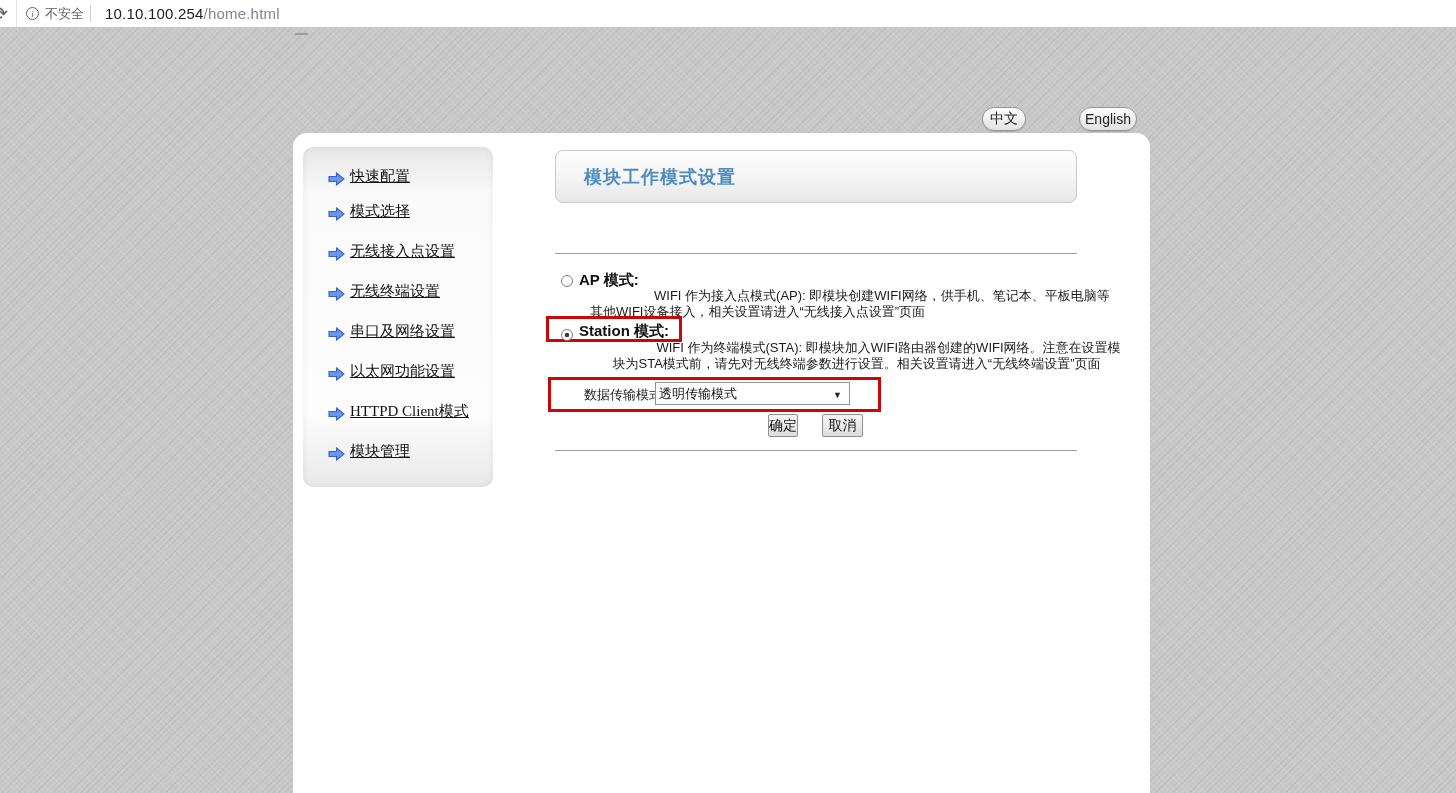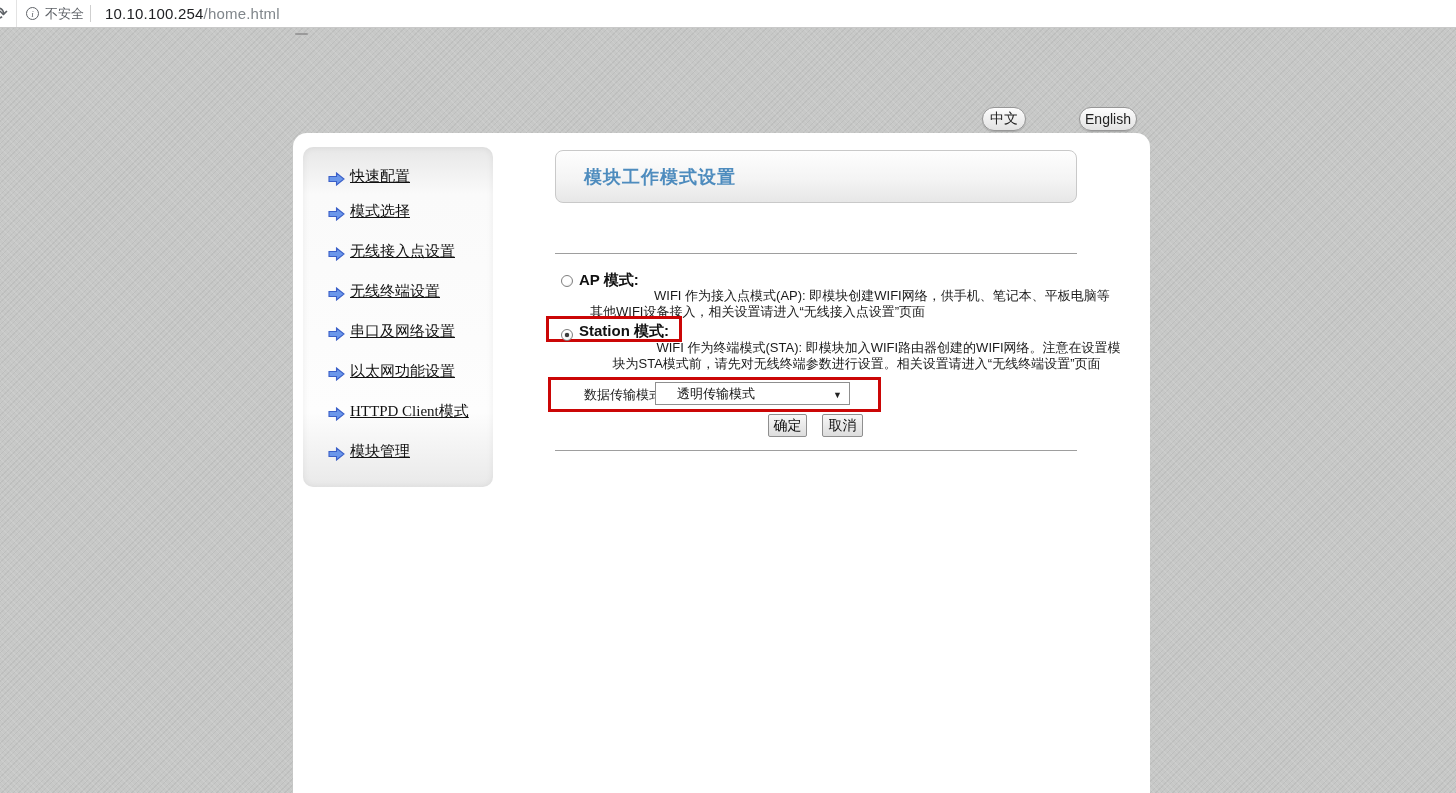--- a/index.html
+++ b/index.html
@@ -80,28 +80,28 @@
 
   
   .red-box { position:absolute; border:3px solid #cb0606; background:transparent; pointer-events:none; z-index:5; }
   .red-box-station { left:253px; top:183px; width:136px; height:26px; }
   .red-box-dropdown { left:255px; top:244px; width:333px; height:35px; }
 
   
   .transfer-label { position:absolute; left:267px; top:253px; font-size:13px; color:#1a1a1a;margin-left:24px; }
   .select-box { position:absolute; left:362px; top:249px; width:195px; height:23px;
     border:1px solid #8f8f8f; background:#fff; display:flex; align-items:center;
-    padding:0 18px 0 21px; font-size:13px; color:#111; cursor:pointer; }
+    padding:0 18px 0 3px; font-size:13px; color:#111; cursor:pointer; }
   .select-box .caret { position:absolute; right:7px; top:7px; font-size:9px; color:#222; }
 
   
   .form-btn { position:absolute; top:281px; height:23px; border:1px solid #8f8f8f; border-radius:2px;
     background:linear-gradient(#f7f7f7,#dddddd); font-size:14px; color:#111; cursor:pointer;
     font-family:"Liberation Sans",sans-serif; }
-  .btn-ok { left:475px; width:39px; }
+  .btn-ok { left:475px; width:30px; }
   .btn-cancel { left:529px; width:41px; }
 </style>
 </head>
 <body>
 
 <div id="viewport">
 
   <div class="browser-bar">
     <span class="reload-icon">⟳</span>
     <span class="bar-vsep1"></span>

